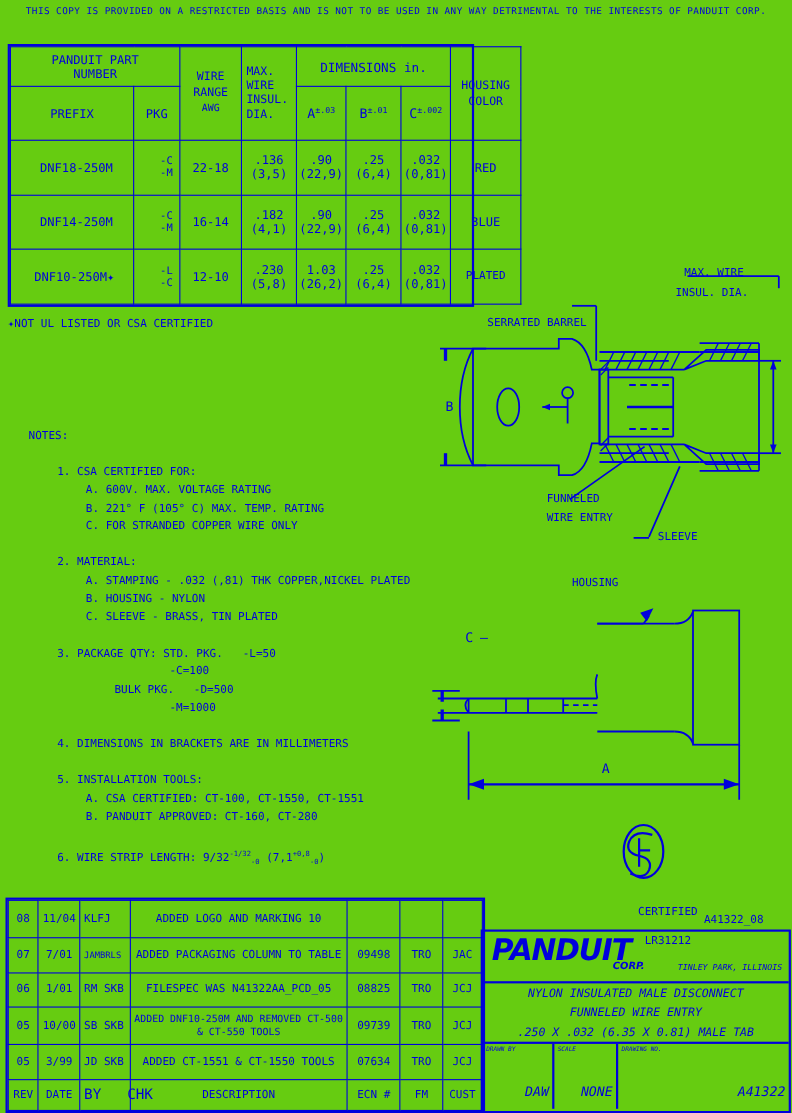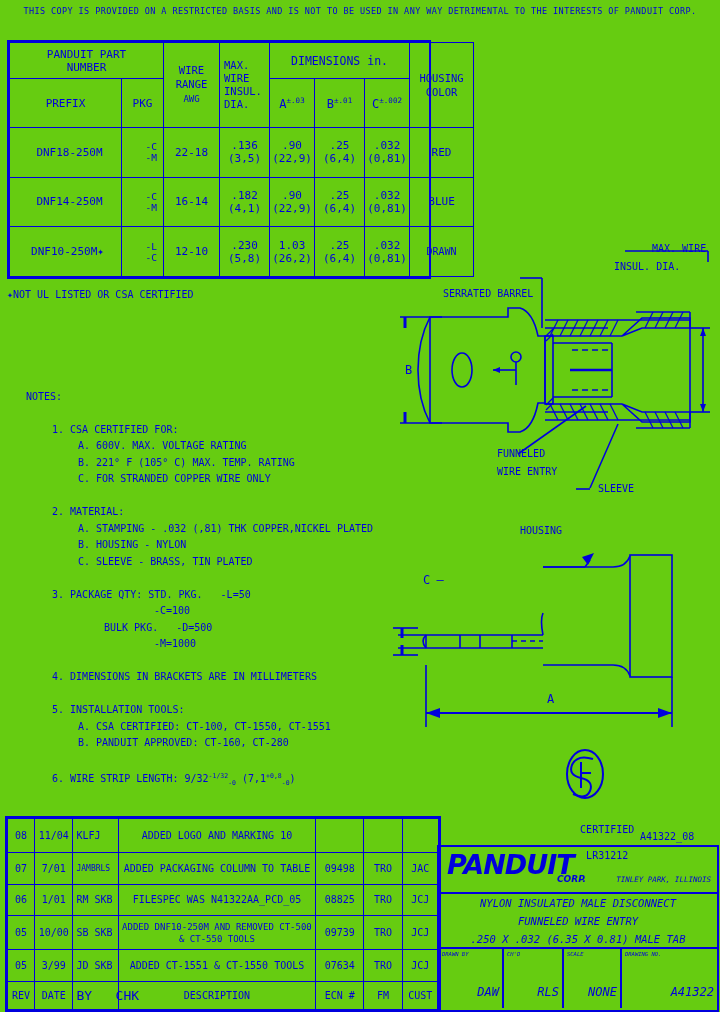--- a/index.html
+++ b/index.html
@@ -222,21 +222,21 @@
           <span>(26,2)</span>
         </td>
         <td class="cellpair">
           <span>.25</span><br>
           <span>(6,4)</span>
         </td>
         <td class="cellpair">
           <span>.032</span><br>
           <span>(0,81)</span>
         </td>
-        <td style="font-size:10px">DRAWN</td>
+        <td style="font-size:10px">PLATED</td>
       </tr>
     </tbody>
       </table>
   </div>
 
   <div class="txt" id="asterisk">✦NOT UL LISTED OR CSA CERTIFIED</div>
 
   <div class="txt" id="notes">
 <span>NOTES:</span>
 
@@ -335,21 +335,21 @@
       <line x1="300" y1="172" x2="320" y2="172"></line>
       <line x1="313" y1="88" x2="313" y2="172"></line>
       <polygon points="313,88 310,96 316,96" fill="#0000dd" stroke="none"></polygon>
       <polygon points="313,172 310,164 316,164" fill="#0000dd" stroke="none"></polygon>
       <line x1="235" y1="11" x2="318" y2="11"></line>
       <line x1="318" y1="11" x2="318" y2="22"></line>
     </g>
   </svg>
 
   <div class="txt dlabel" style="left:443px;top:288px;">SERRATED BARREL</div>
-  <div class="txt dlabel" style="left:622px;top:243px;margin-left:30px;">MAX. WIRE</div>
+  <div class="txt dlabel" style="left:622px;top:243px;">MAX. WIRE</div>
   <div class="txt dlabel" style="left:614px;top:261px;">INSUL. DIA.</div>
   <div class="txt dlabel" style="left:497px;top:448px;">FUNNELED</div>
   <div class="txt dlabel" style="left:497px;top:466px;">WIRE ENTRY</div>
   <div class="txt dlabel" style="left:598px;top:483px;">SLEEVE</div>
   <div class="txt dlabel" style="left:405px;top:363px;font-size:12px;">B</div>
 
   <svg width="330" height="230" viewBox="0 0 330 230" style="position:absolute;left:390px;top:515px;">
     <g stroke="#0000dd" fill="none" stroke-width="1.6">
 
       <line x1="153" y1="52" x2="195" y2="52"></line>
@@ -482,24 +482,20 @@
     <div class="tb-title">
       <div>NYLON INSULATED MALE DISCONNECT</div>
       <div>FUNNELED WIRE ENTRY</div>
       <div>.250 X .032 (6.35 X 0.81) MALE TAB</div>
     </div>
     <div class="tb-foot">
       <div class="tb-cell" style="width:65px">
         <span class="tb-lbl">DRAWN BY</span>
         <span class="tb-val">DAW</span>
       </div>
-      <div class="tb-cell" style="width:60px">
-        <span class="tb-lbl">CH'D</span>
-        <span class="tb-val">RLS</span>
-      </div>
       <div class="tb-cell" style="width:58px">
         <span class="tb-lbl">SCALE</span>
         <span class="tb-val">NONE</span>
       </div>
       <div class="tb-cell" style="flex:1">
         <span class="tb-lbl">DRAWING NO.</span>
         <span class="tb-val">A41322</span>
       </div>
     </div>
   </div>

